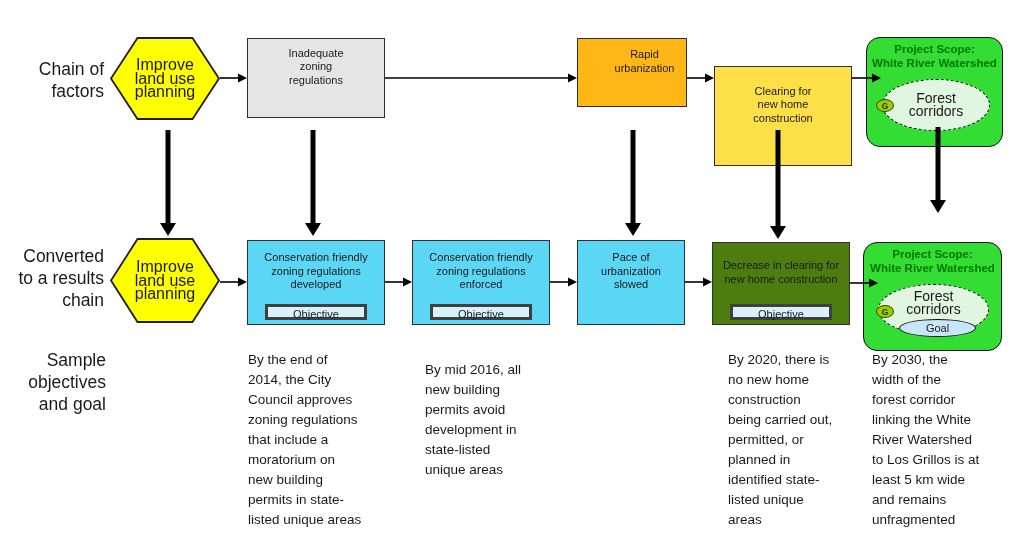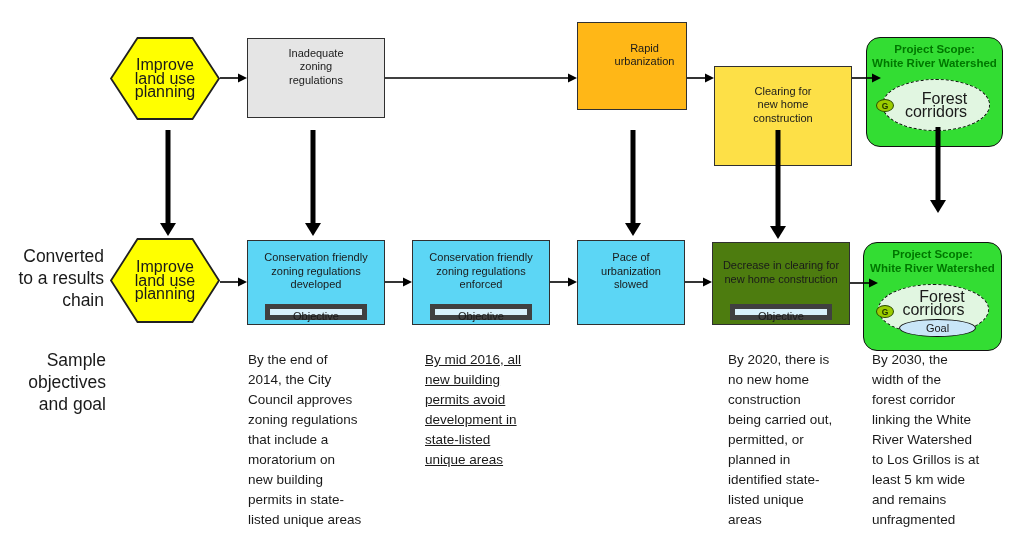--- a/index.html
+++ b/index.html
@@ -19,74 +19,76 @@
   .hexnode svg{position:absolute;inset:0;overflow:visible;}
   .hexnode .txt{position:relative;z-index:1;}
   #hex1{left:110px;top:37px;width:110px;height:83px;}
   #hex2{left:110px;top:238px;width:110px;height:85px;}
 
   
   .node{position:absolute;box-sizing:border-box;border:1.6px solid #303030;
         display:flex;align-items:center;justify-content:center;text-align:center;
         font-size:11px;line-height:13.5px;white-space:pre-line;padding-bottom:22px;}
   #factor1{left:247px;top:38px;width:138px;height:80px;background:#e5e5e5;}
-  #factor2{left:577px;top:22px;width:110px;height:88px;background:#FFB717;padding-left:25px;}
+  #factor2{left:577px;top:38px;width:110px;height:69px;background:#FFB717;padding-left:25px;}
   #threat {left:714px;top:38px;width:138px;height:100px;background:#fde047;margin-top:28px;}
   #result1{left:247px;top:240px;width:138px;height:85px;background:#5CD6F5;}
   #result2{left:412px;top:240px;width:138px;height:85px;background:#5CD6F5;}
   #result3{left:577px;top:240px;width:108px;height:85px;background:#5CD6F5;}
   #result4{left:712px;top:242px;width:138px;height:83px;background:#4d7c0f;}
 
   .objbadge{position:absolute;left:50%;transform:translateX(-50%);bottom:4px;
             width:102px;height:16px;box-sizing:border-box;background:#D9F1FB;
-            border:5px solid #404040;font-size:11px;line-height:14px;}
+            border:3px solid #404040;font-size:11px;line-height:14px;}
 
   
   .scopebox{position:absolute;box-sizing:border-box;background:#33DD33;
             border:1.6px solid #111;border-radius:14px;margin-top:26px;}
   #scope1{left:866px;top:11px;width:137px;height:110px;}
   #scope2{left:863px;top:216px;width:139px;height:109px;}
   .scopetitle{position:absolute;top:5px;left:0;right:0;text-align:center;font-weight:bold;
               font-size:11.5px;line-height:13.5px;color:#007700;white-space:pre-line;}
   .target-ellipse{position:absolute;box-sizing:border-box;background:#E1F6E1;
                   border:1.6px dashed #111;border-radius:50%;display:flex;
-                  align-items:center;justify-content:center;text-align:right;
-                  font-size:16px;line-height:13px;white-space:pre-line;}
+                  align-items:center;justify-content:center;text-align:center;
+                  font-size:14px;line-height:13px;white-space:pre-line;}
   #scope1 .target-ellipse{left:15px;top:41px;width:108px;height:52px;}
   #scope2 .target-ellipse{left:14px;top:41px;width:111px;height:51px;
                           align-items:flex-start;padding-top:5px;}
   .gicon{position:absolute;width:18px;height:13px;box-sizing:border-box;background:#9BCC00;
          border:1.3px solid #2d4d00;border-radius:50%;font-size:8.5px;font-weight:bold;
          color:#1d3300;display:flex;align-items:center;justify-content:center;z-index:2;}
   #scope1 .gicon{left:9px;top:61px;}
   #scope2 .gicon{left:12px;top:62px;}
   .goal-ellipse{position:absolute;box-sizing:border-box;background:#C9E6F8;
                 border:1.4px solid #111;border-radius:50%;display:flex;align-items:center;
                 justify-content:center;font-size:11px;z-index:1;}
   #scope2 .goal-ellipse{left:35px;top:76px;width:77px;height:18px;}
 
   
   .para{position:absolute;font-size:13.5px;line-height:20px;white-space:pre-line;}
   #obj1{left:248px;top:350px;width:152px;}
-  #obj2{left:425px;top:350px;width:152px;text-decoration:underline;}
+  #obj2{left:425px;top:360px;width:152px;}
   #obj3{left:728px;top:350px;width:142px;}
   #obj4{left:872px;top:350px;width:149px;}
 
   
   .arrows{position:absolute;inset:0;pointer-events:none;z-index:10;}
   .arrows line{stroke:#000;}
   .arrows polygon{fill:#000;}
   .hline{stroke-width:1.6px;}
   .vline{stroke-width:5px;}
 </style>
 </head>
 <body>
 
 <div class="canvas">
 
+  <div class="rowlabel" id="lbl-factors">Chain of
+factors</div>
   <div class="rowlabel" id="lbl-results">Converted
 to a results
 chain</div>
   <div class="rowlabel" id="lbl-objectives">Sample
 objectives
 and goal</div>
 
   <div class="hexnode" id="hex1">
     <svg width="110" height="83">
       <polygon points="1,41.5 27.5,1 82.5,1 109,41.5 82.5,82 27.5,82" fill="#FFFF00" stroke="#202020" stroke-width="1.8"></polygon>

